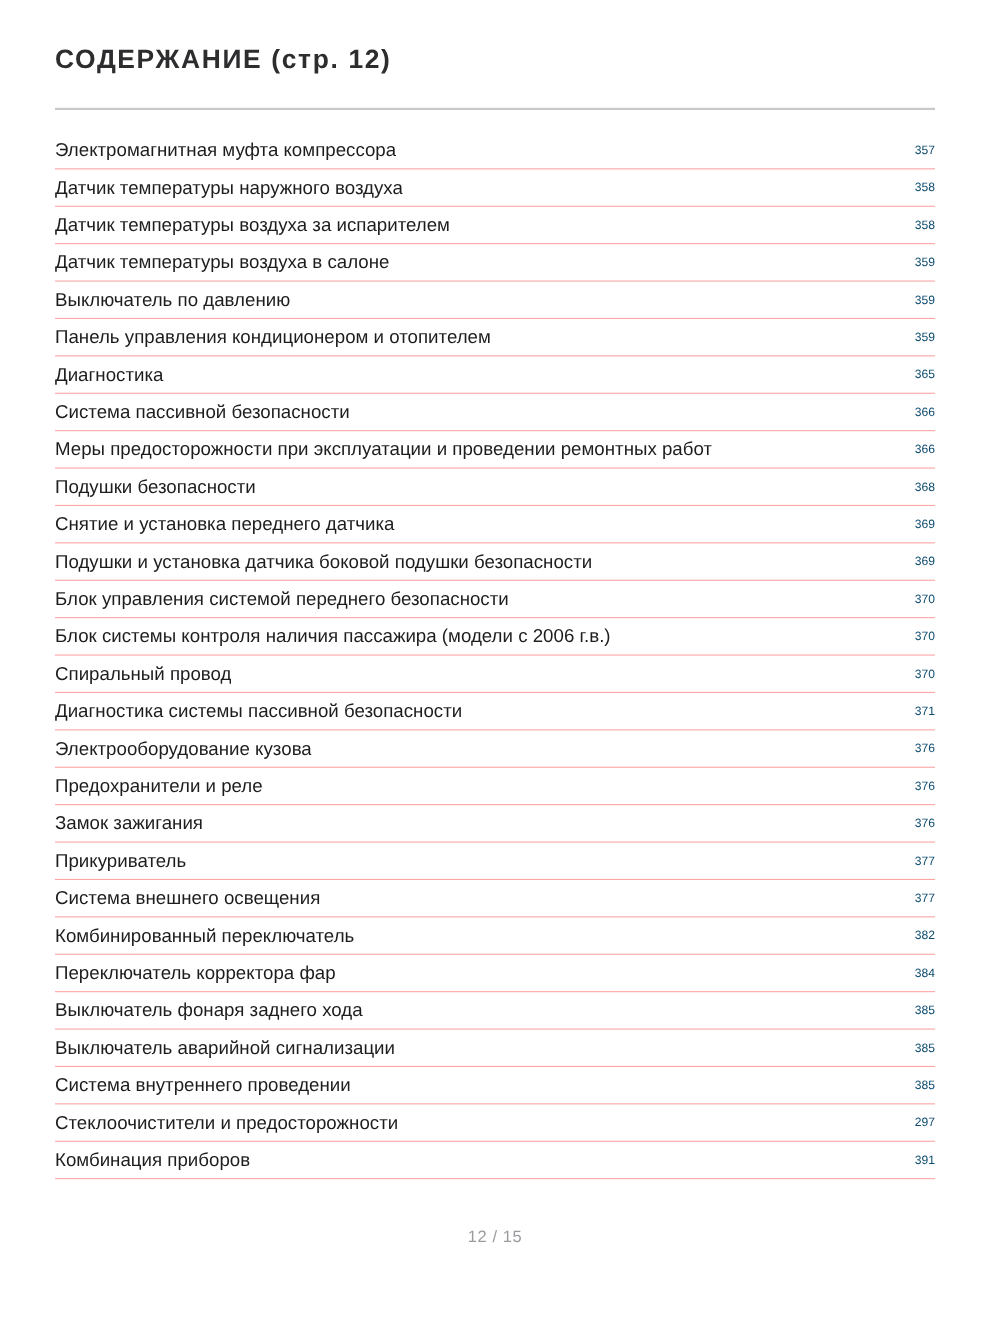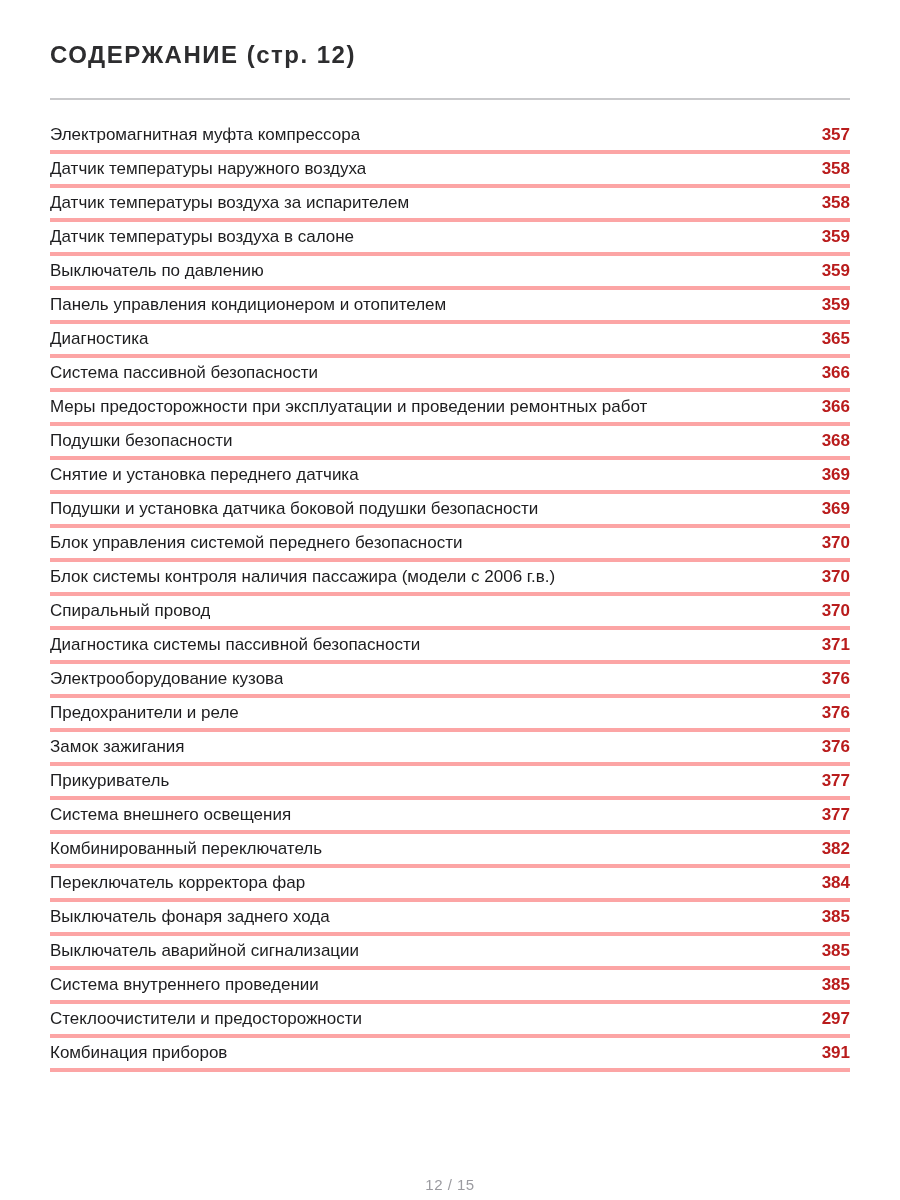--- a/index.html
+++ b/index.html
@@ -31,41 +31,40 @@
     border-top: 2px solid #c9c9cb;
   }
   .toc-list {
     margin-top: 20px;
   }
   .toc-row {
     height: 34px;
     display: flex;
     align-items: center;
     justify-content: space-between;
-    border-bottom: 4px solid #fca5a5;
+    border-bottom: 1px solid #fca5a5;
     cursor: default;
   }
   .toc-label {
     font-size: 17px;
     color: #1d1d1f;
     white-space: nowrap;
     overflow: hidden;
   }
   .toc-page {
-    font-size: 17px;
-    color: #b91c1c;
+    font-size: 11px;
+    color: #0c4a6e;
     flex-shrink: 0;
     padding-left: 16px;
-    font-weight: bold;
   }
   .pager {
     position: absolute;
     left: 0;
     right: 0;
-    top: 1136px;
+    top: 1076px;
     text-align: center;
     font-size: 15px;
     color: #9b9ba0;
     letter-spacing: 0.5px;
   }
 </style>
 </head>
 <body>
 
 <div class="page">

